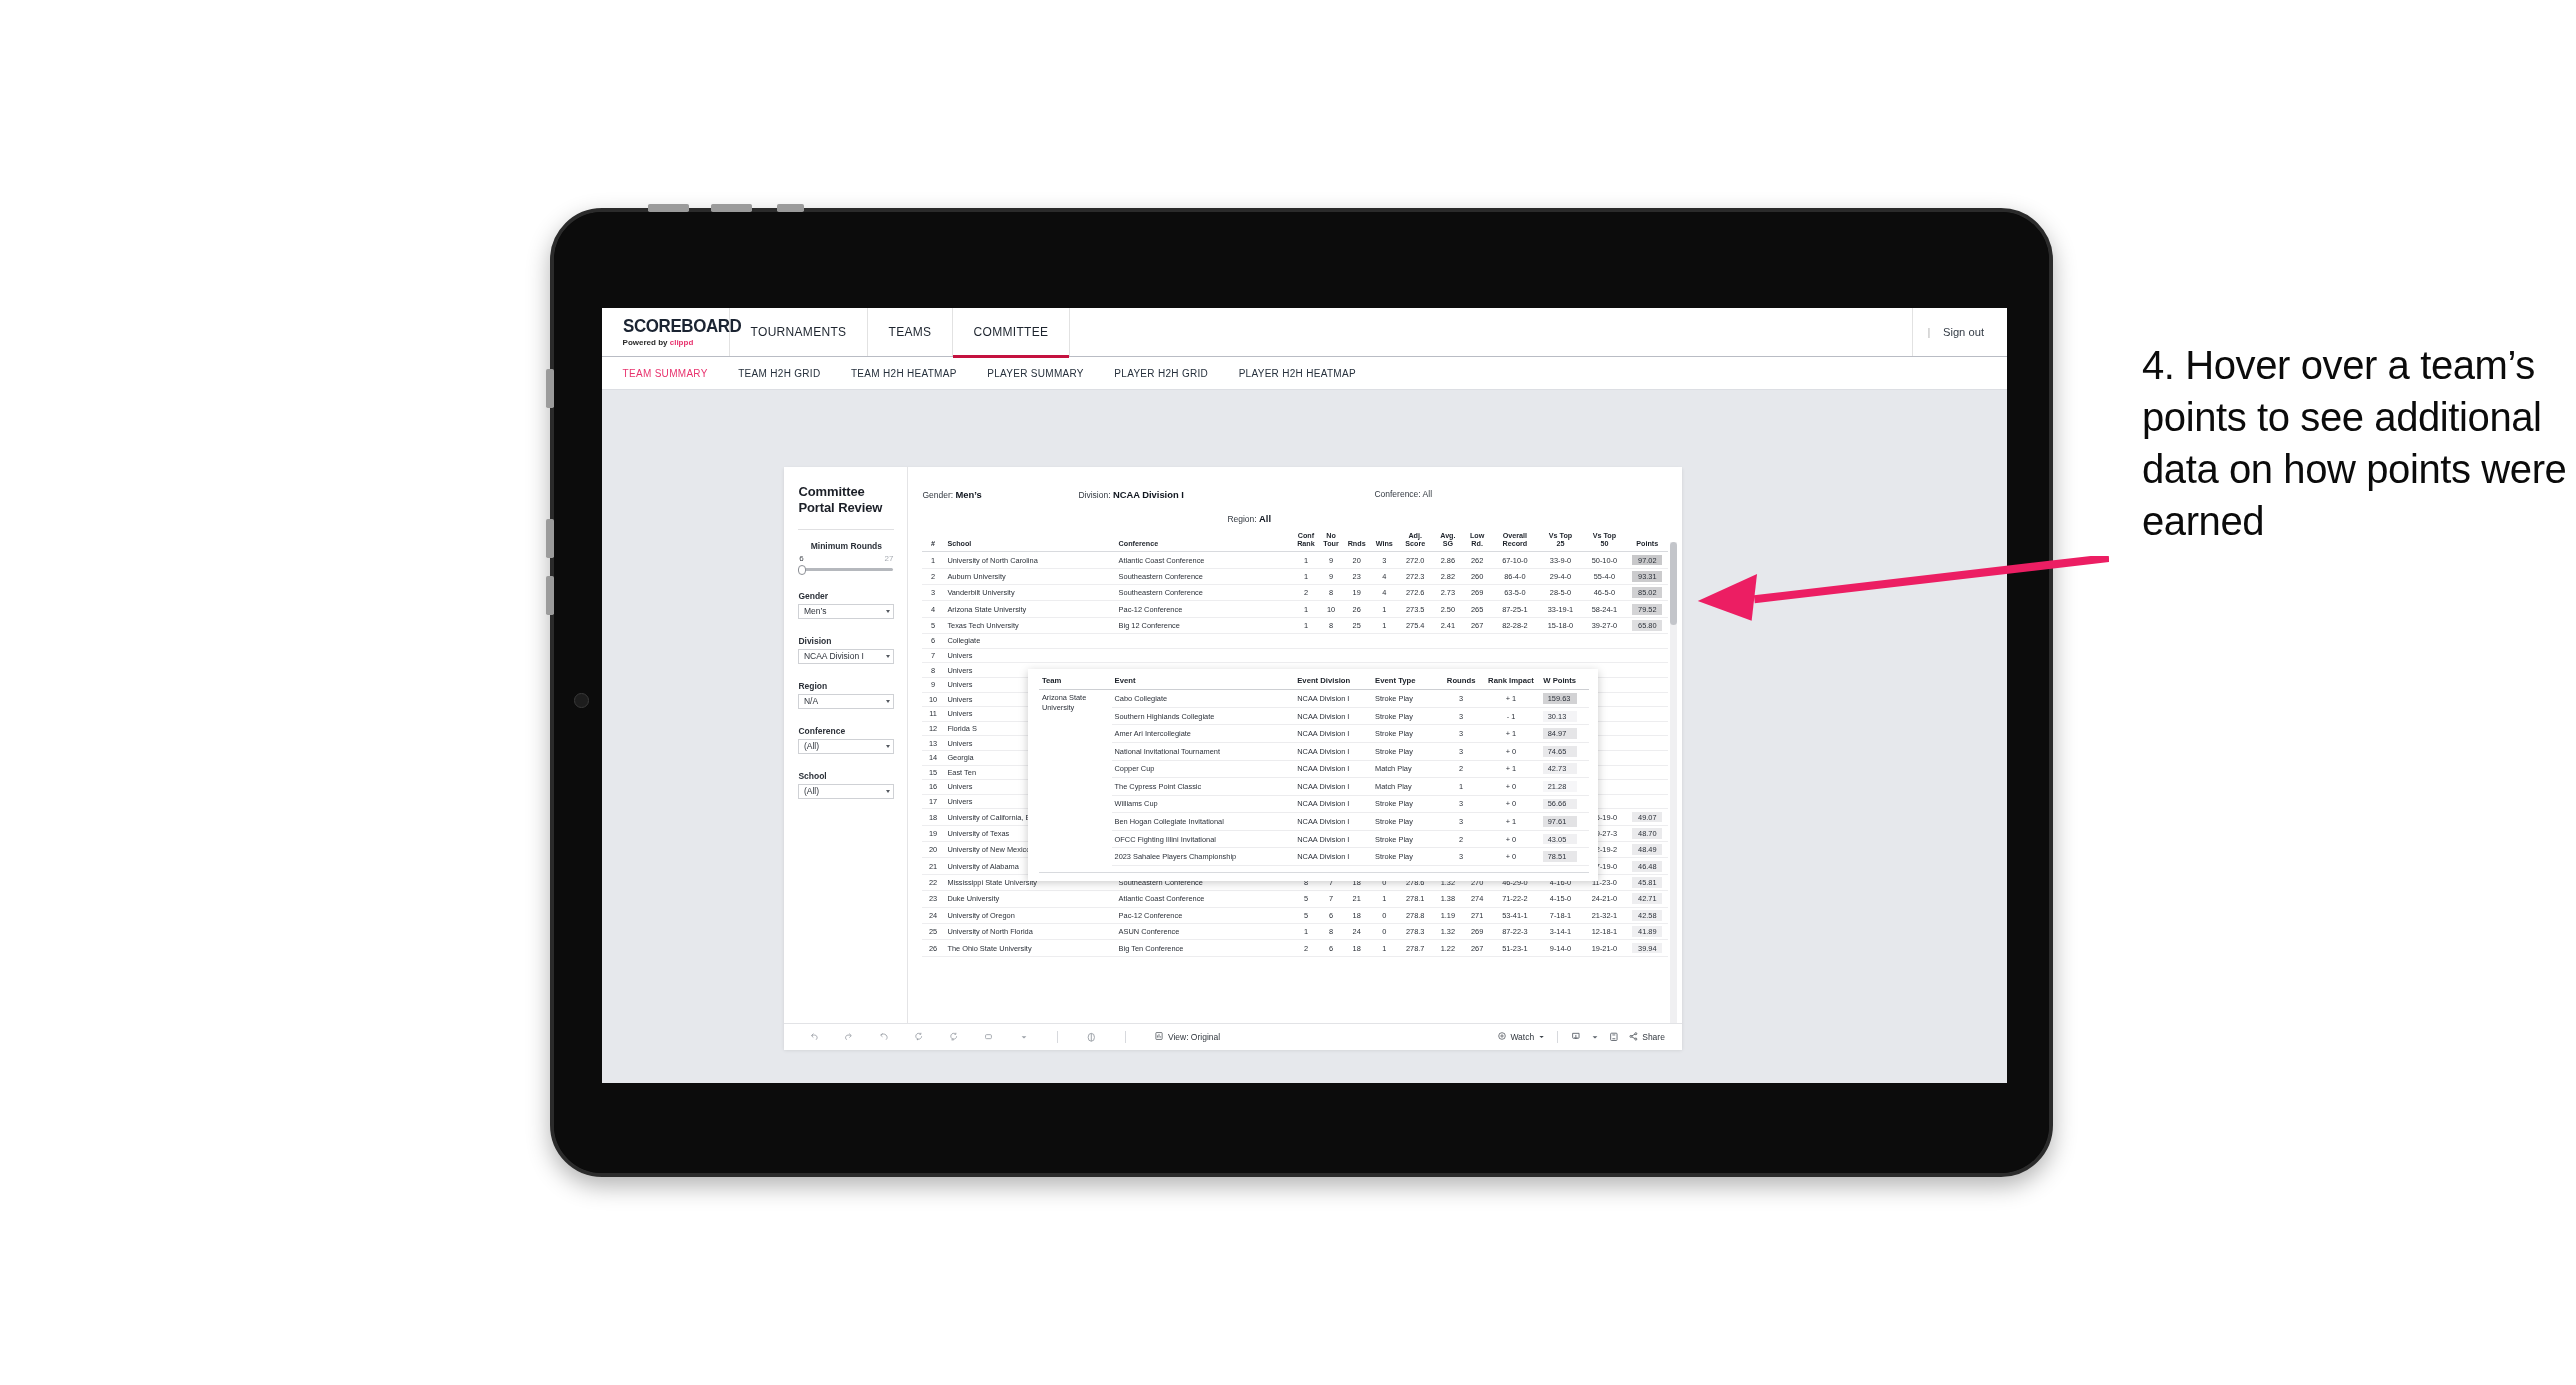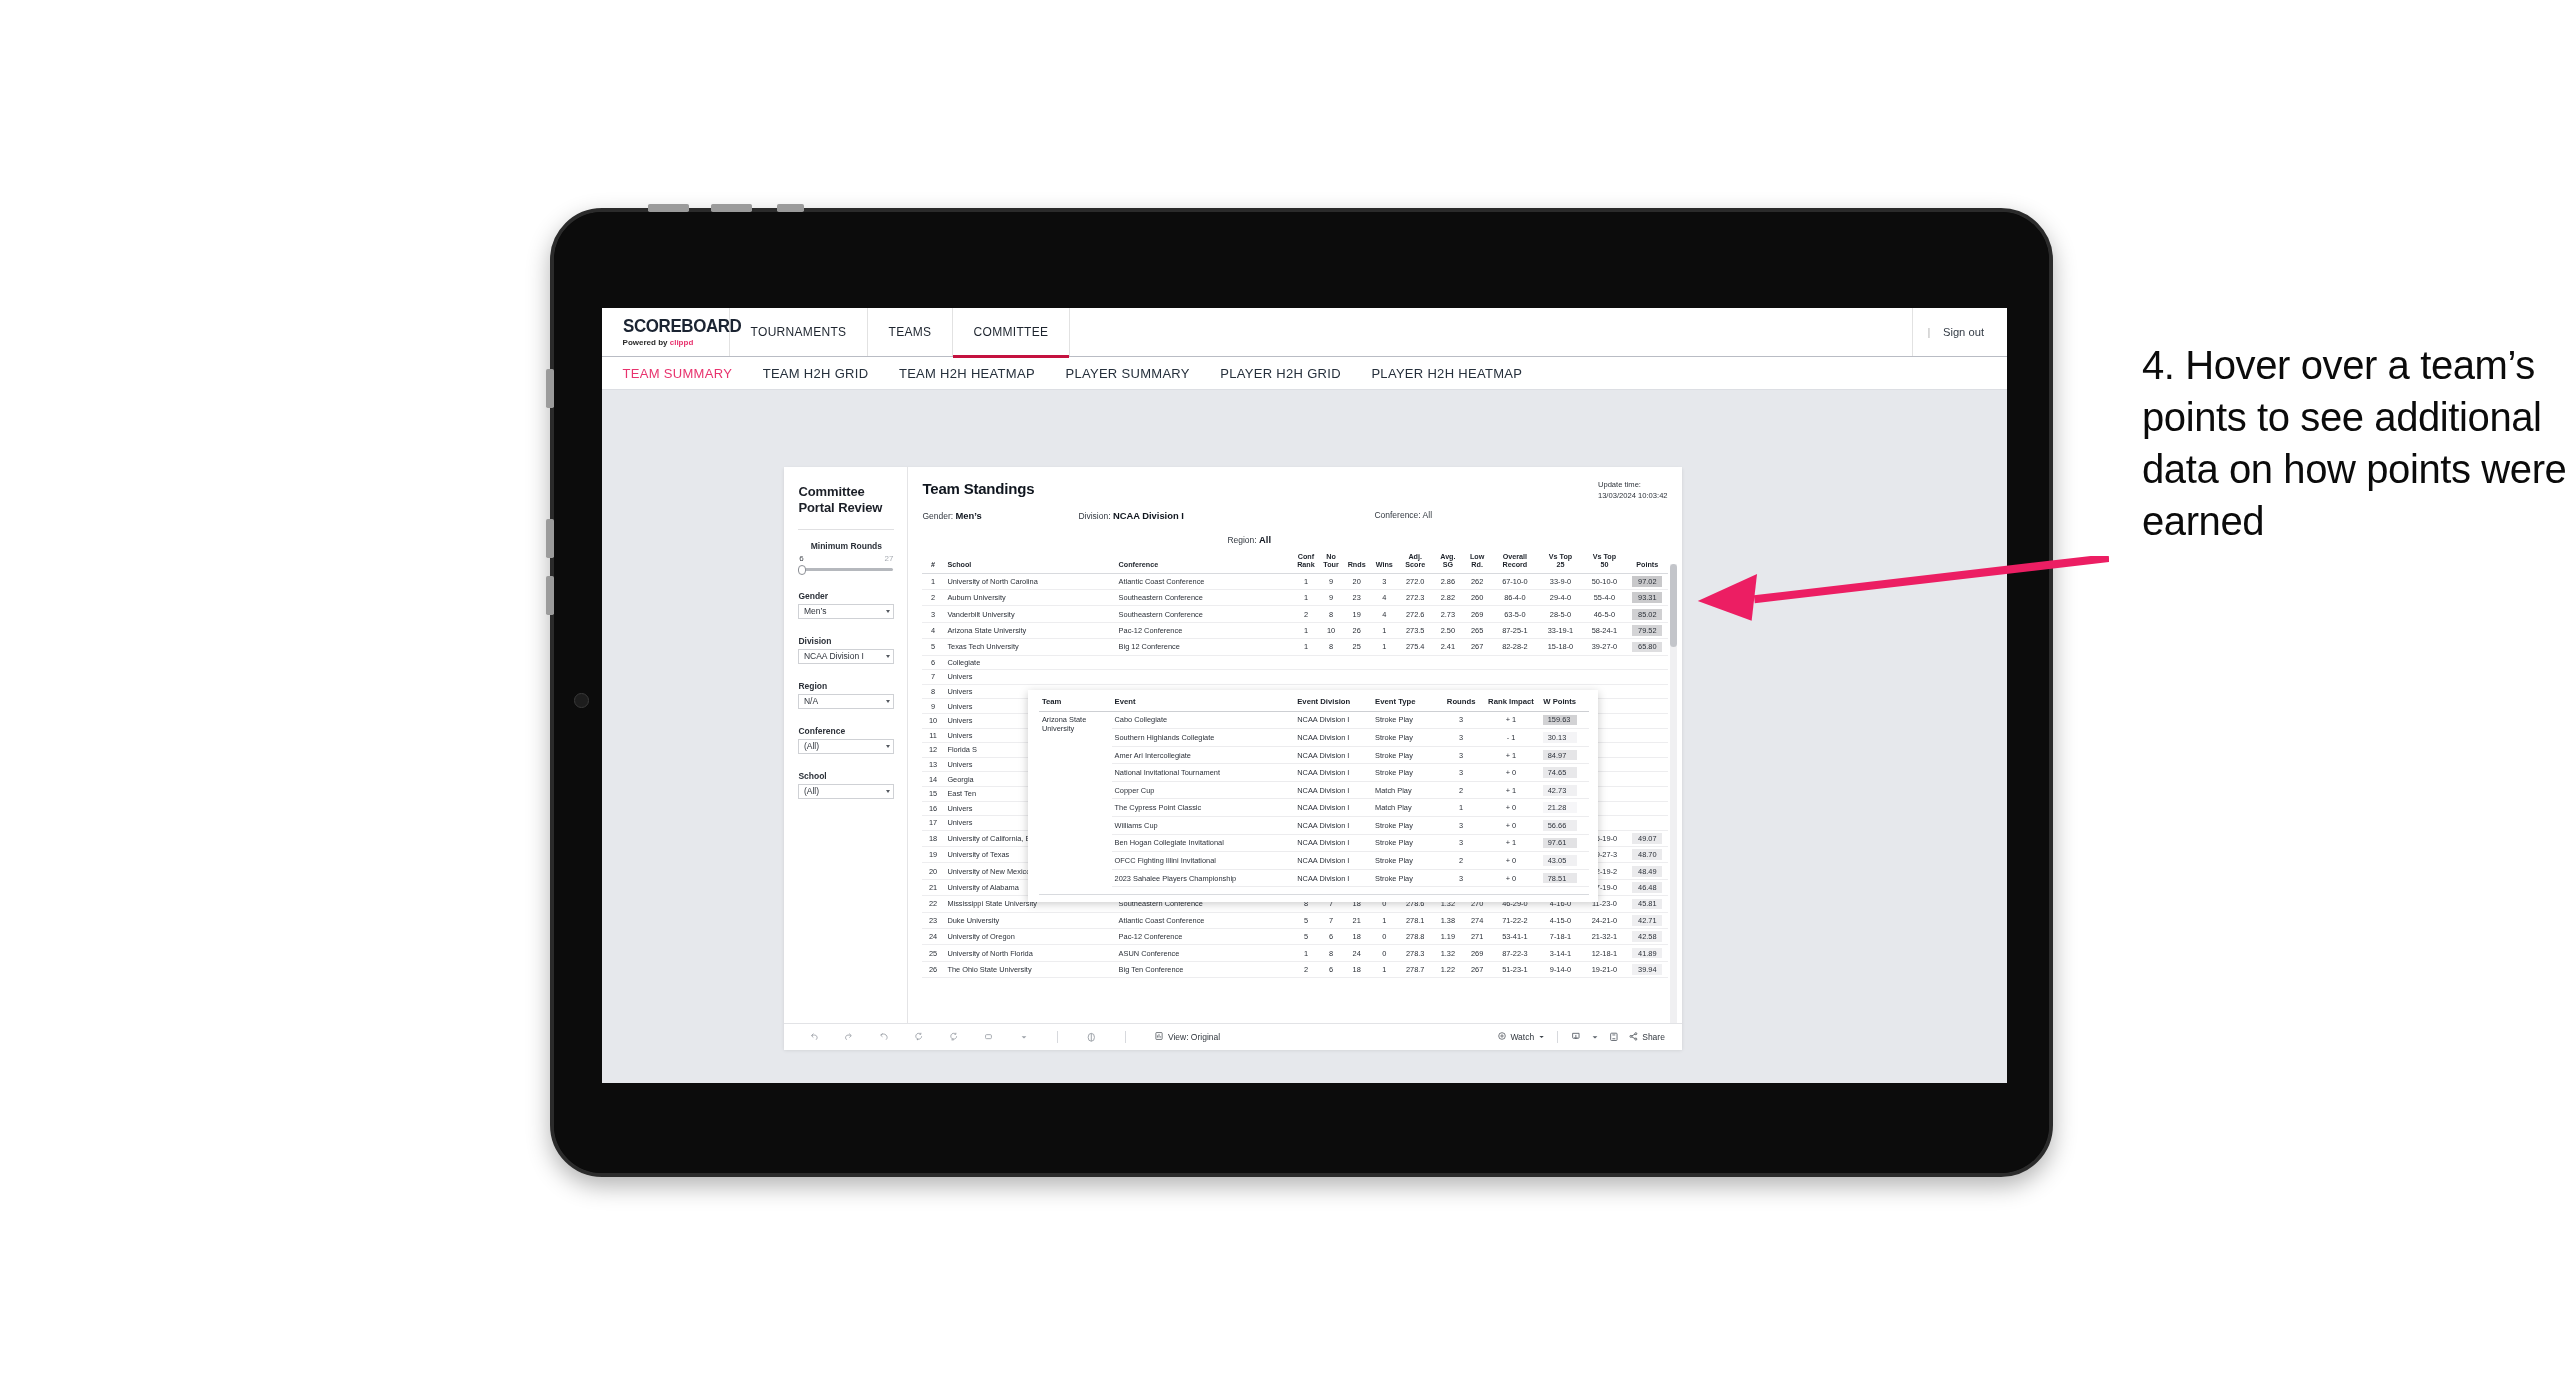--- a/index.html
+++ b/index.html
@@ -136,21 +136,21 @@
   #subnav {
     height: 32px;
     background: #ffffff;
     border-bottom: 0.9px solid #dcdee3;
     display: flex;
     align-items: center;
     padding-left: 20.6px;
     gap: 30.5px;
   }
   .subnav-tab {
-    font-size: 13px;
+    font-size: 10px;
     letter-spacing: 0.3px;
     color: #26303c;
     cursor: pointer;
     white-space: nowrap;
   }
   .subnav-tab.active { color: #e8336e; }
 
   
   #workspace {
     position: absolute;
@@ -599,27 +599,20 @@
             <div class="filter-block">
               <div class="filter-label">School</div>
               <div class="select-box">
                 <span>(All)</span>
                 <span class="caret"></span>
               </div>
             </div>
           </div>
 
           <div id="report">
-            <div id="report-head">
-              <div id="report-title">Team Standings</div>
-              <div id="update-time">
-                <div>Update time:</div>
-                <div>13/03/2024 10:03:42</div>
-              </div>
-            </div>
 
             <div id="report-filters">
               <div class="fitem"><span>Gender: </span><b>Men’s</b></div>
               <div class="fitem"><span>Division: </span><b>NCAA Division I</b></div>
               <div class="fitem"><span>Region: </span><b>All</b></div>
               <div class="fitem"><span>Conference: </span><span>All</span></div>
             </div>
 
             <div id="table-wrap">
               <table class="standings">

